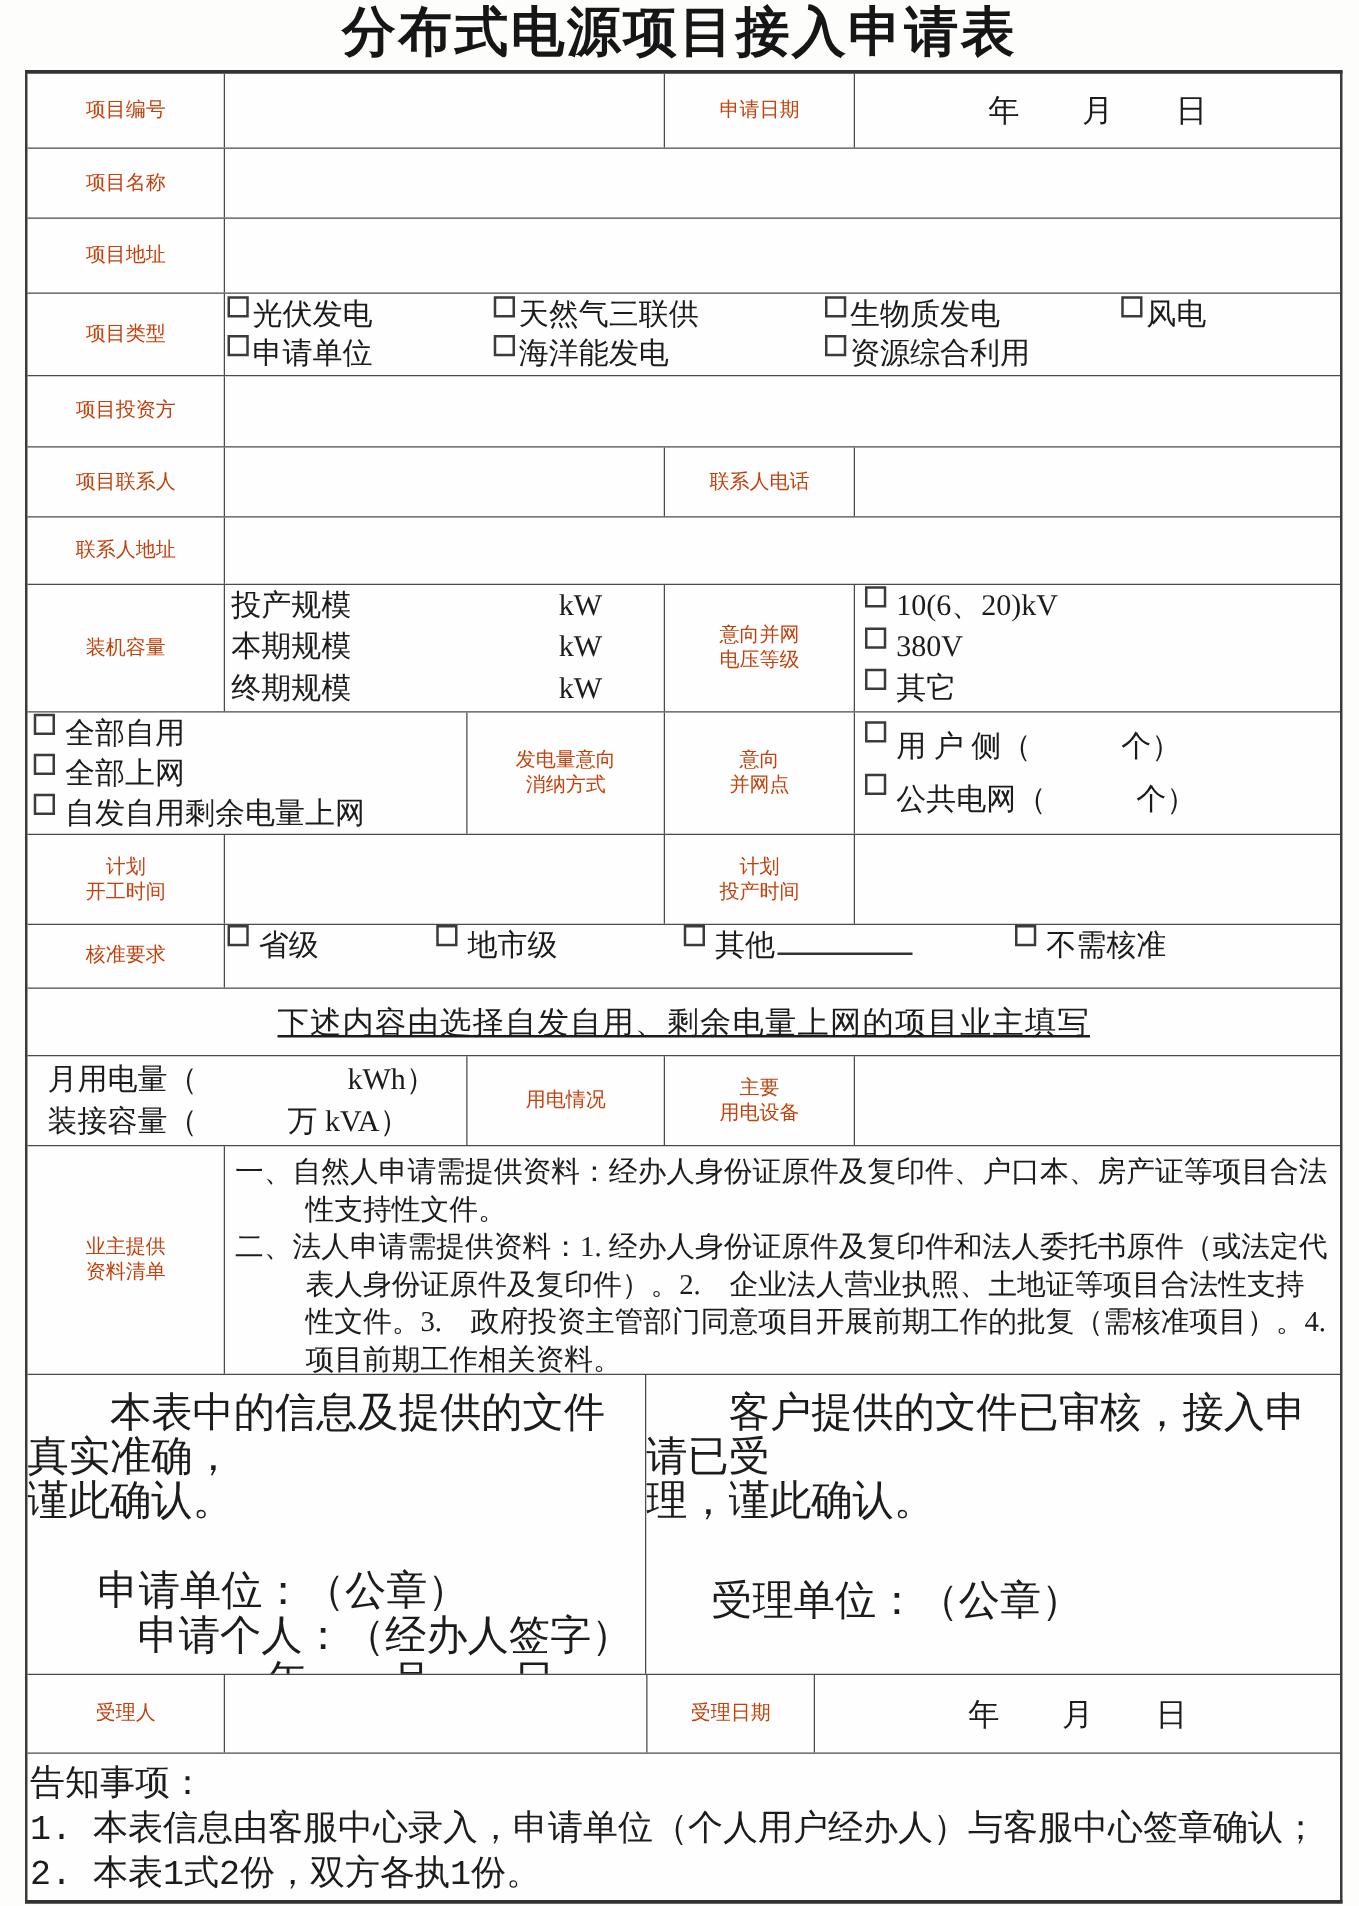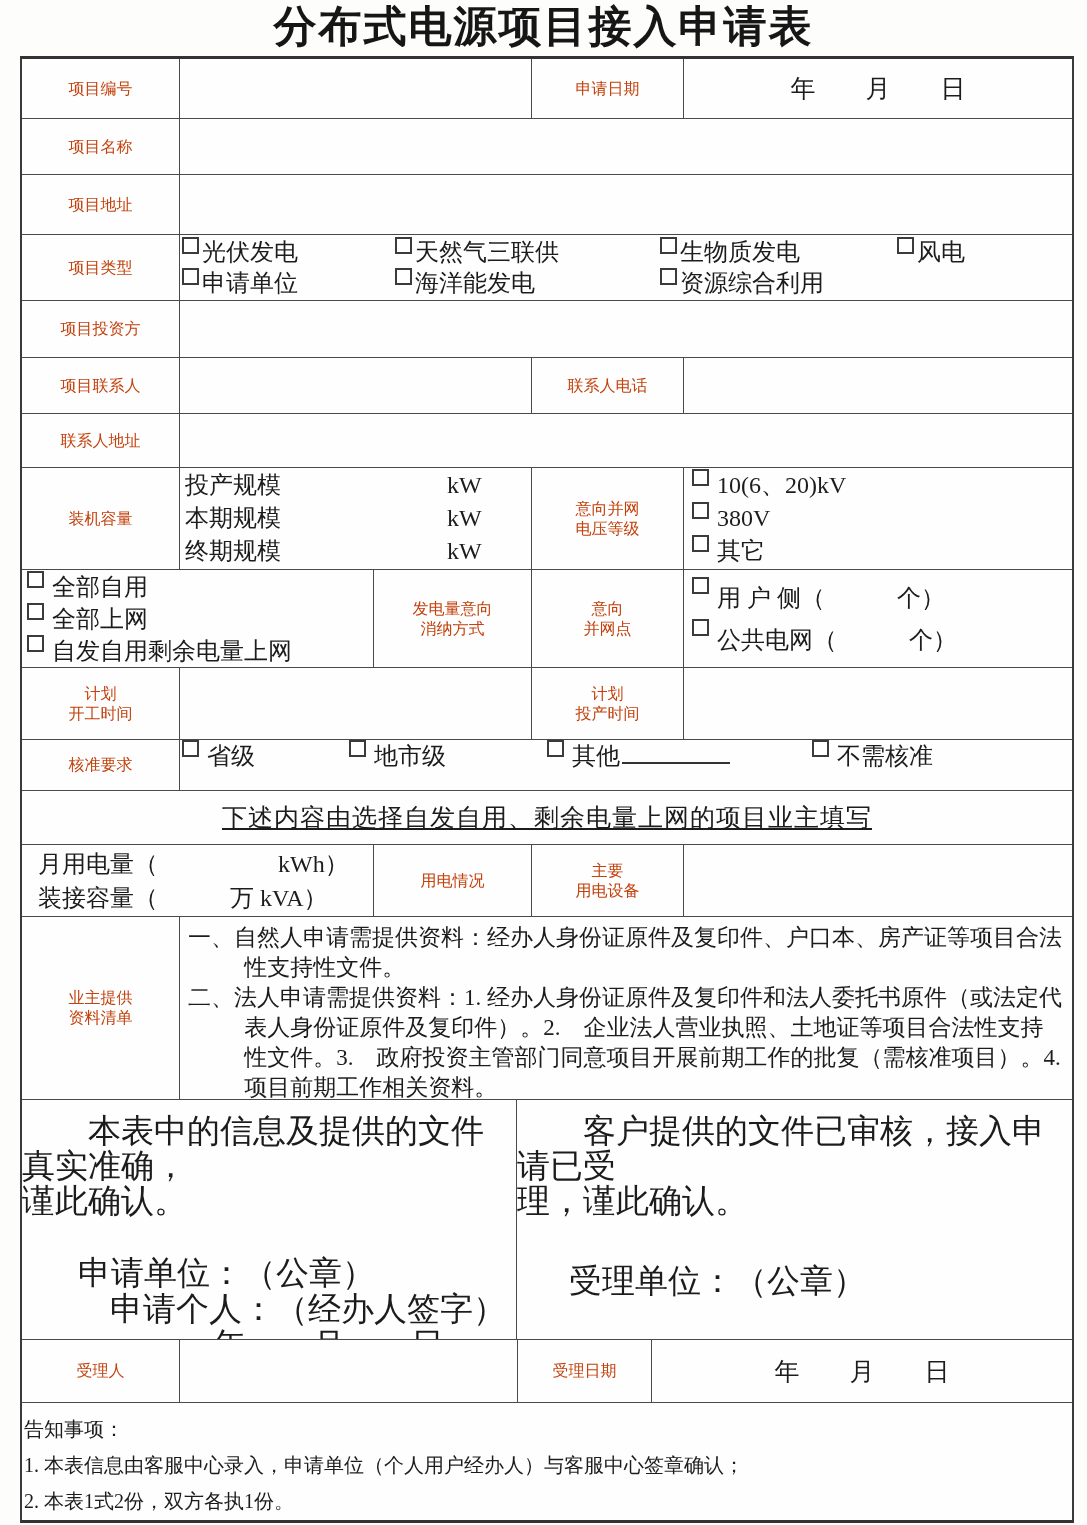--- a/index.html
+++ b/index.html
@@ -65,21 +65,21 @@
     display: flex; align-items: center; justify-content: center;
     font-size: 25px; letter-spacing: 1px; text-decoration: underline;
   }
   .decl { display: flex; flex-direction: column; font-size: 33px; overflow: hidden; }
   .decl .para { line-height: 35px; margin-top: 14px; }
   .materials {
     font-size: 23px; line-height: 30px; padding: 6px 6px 2px 8px;
     display: block;
   }
   .materials p { padding-left: 2.45em; text-indent: -2.45em; }
-  .notes { display: block; font-size: 20px; line-height: 36px; padding: 8px 6px 0 2px; }
+  .notes { display: block; font-size: 28px; line-height: 36px; padding: 8px 6px 0 2px; font-family: Liberation Mono, monospace; }
   .centertxt { display: flex; align-items: center; justify-content: center; font-size: 25px; }
 </style>
 </head>
 <body>
 
 <div class="page">
 
   <div class="title">分布式电源项目接入申请表</div>
 
   <div class="form">

